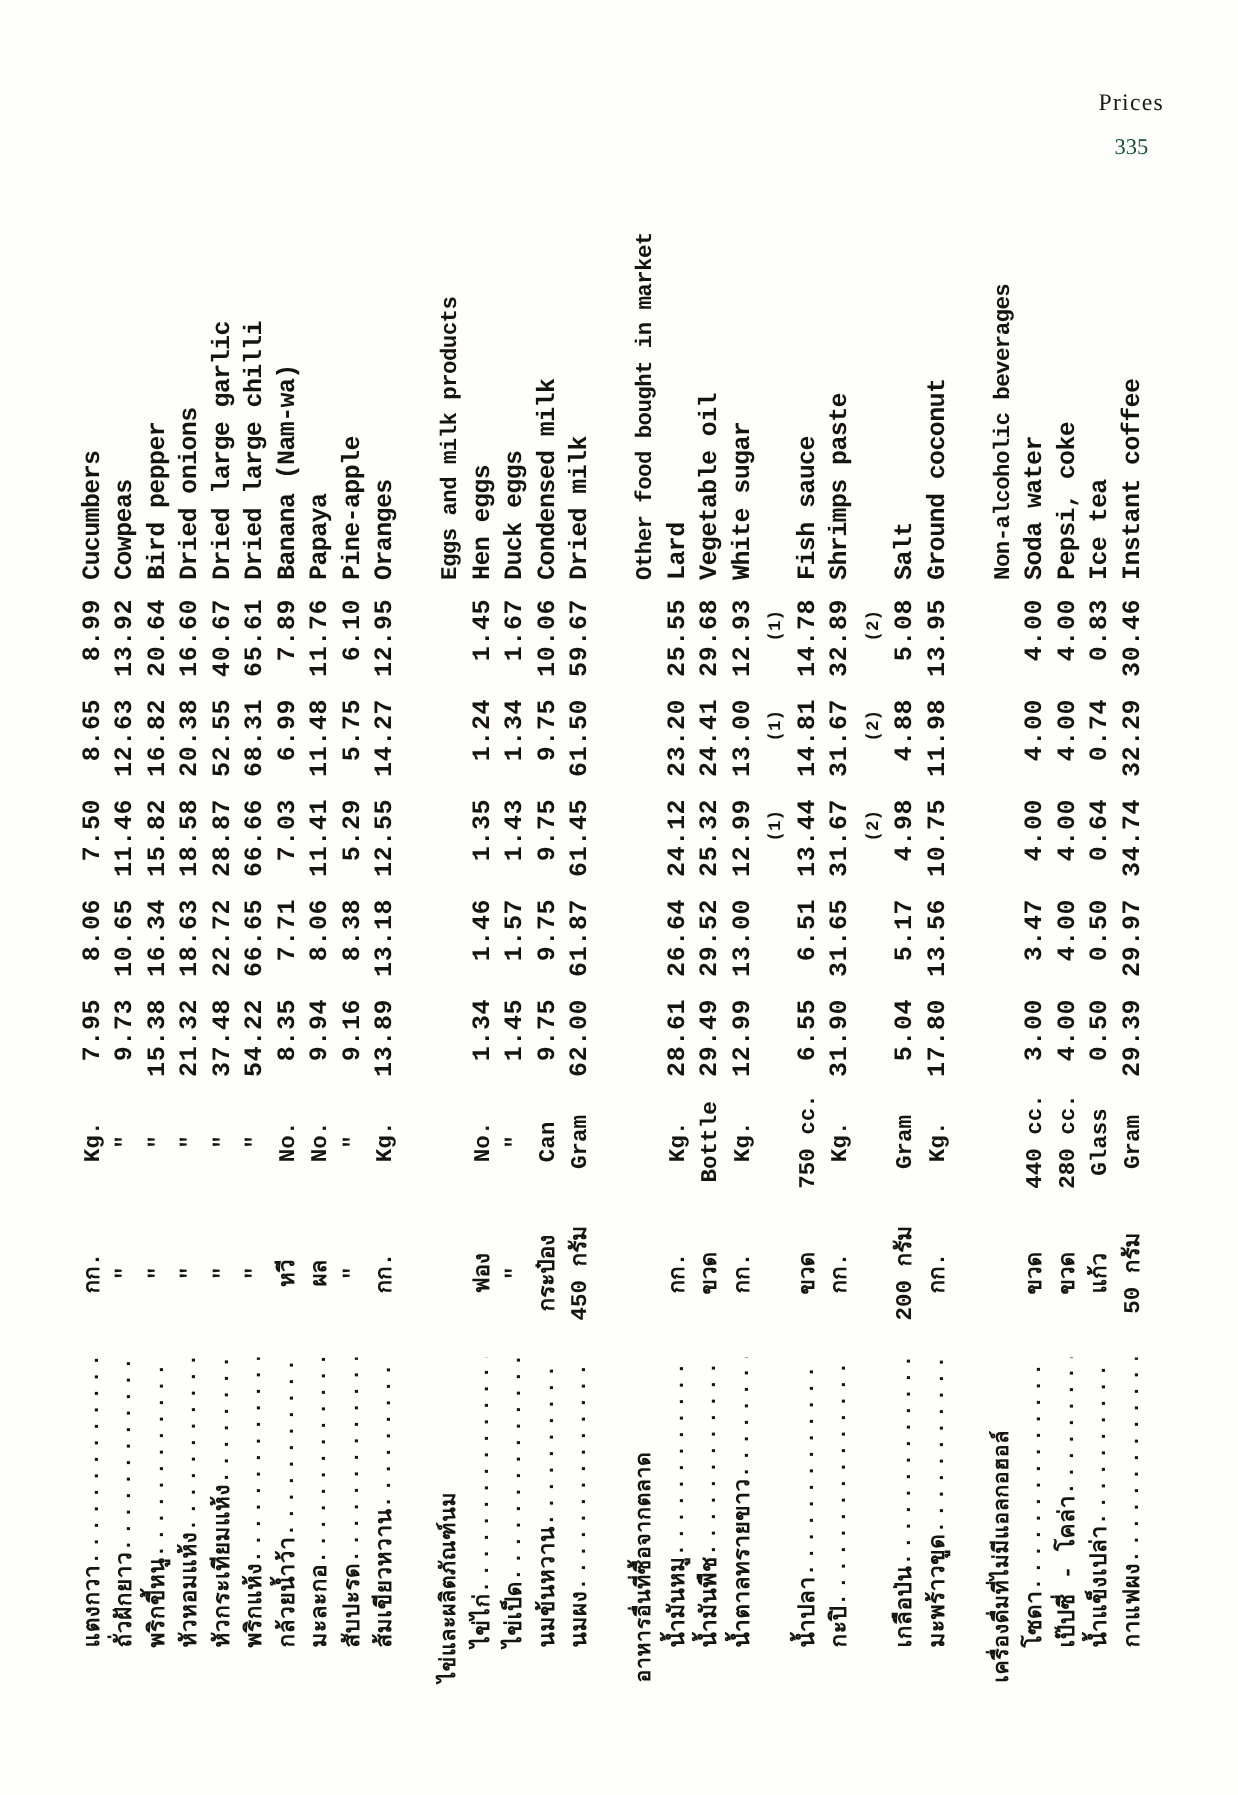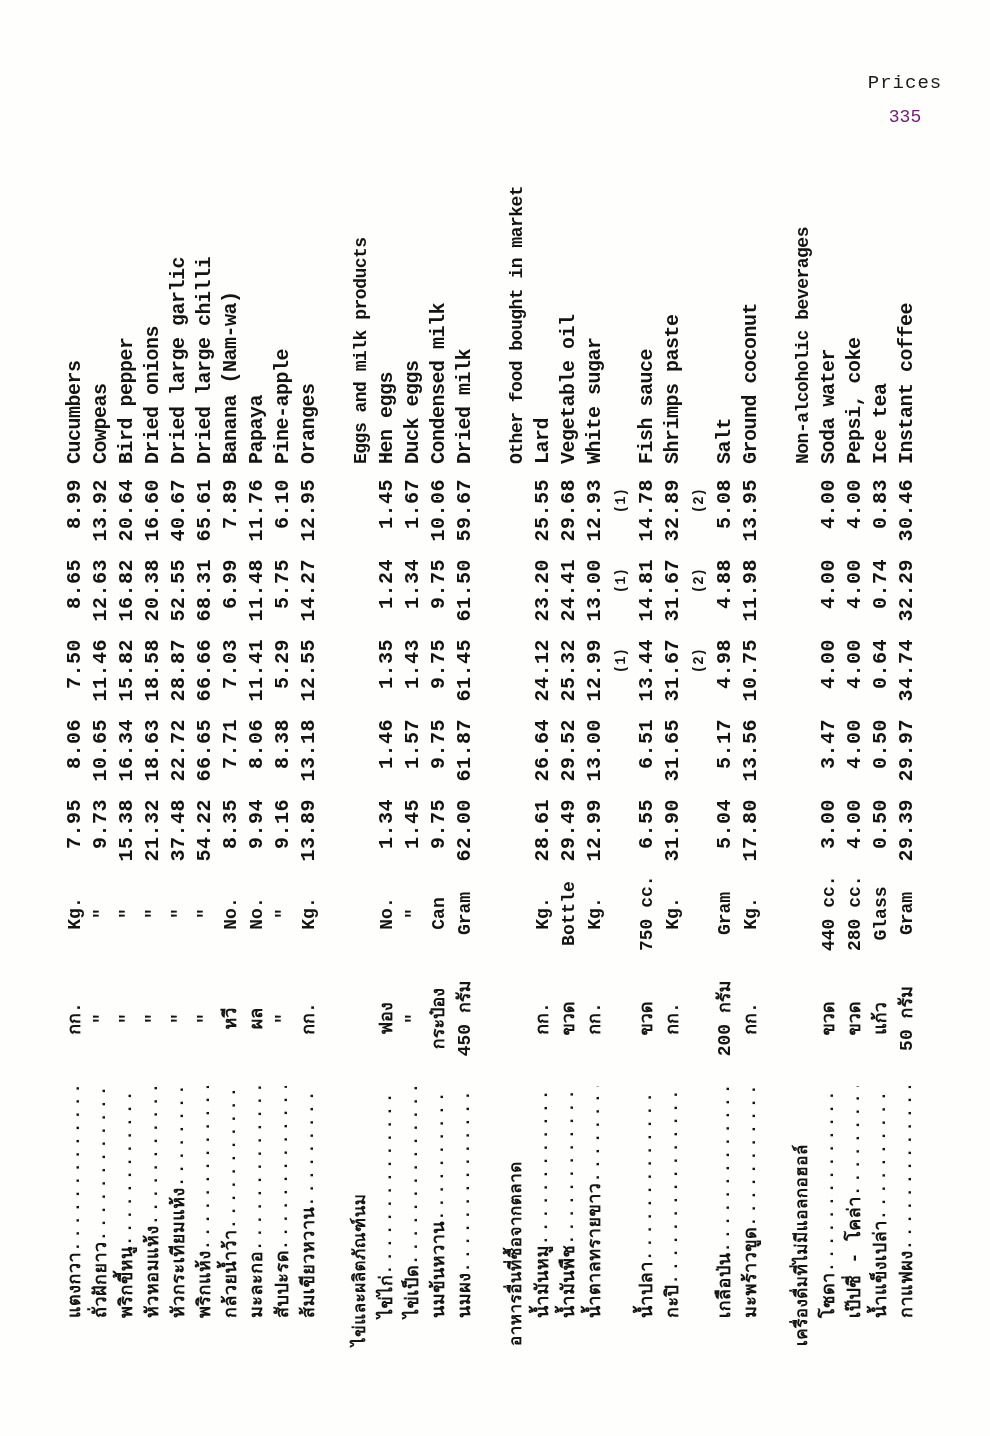--- a/index.html
+++ b/index.html
@@ -12,23 +12,23 @@
     color: #151413;
   }
   .page {
     position: absolute; left: 0; top: 0;
     width: 990px; height: 1436px;
     background: #fefefd;
     overflow: hidden;
   }
   
   .corner { position: absolute; top: 72px; left: 835px; width: 140px; text-align: center;
-            font-family: Liberation Mono, monospace; }
+            font-family: Liberation Serif, serif; }
   .chapter { font-size: 19px; letter-spacing: 1px; color: #1c1a18; }
-  .pageno  { margin-top: 13px; font-size: 18px; color: #701a75; }
+  .pageno  { margin-top: 13px; font-size: 18px; color: #14532d; }
 
   
   .rotated {
     position: absolute; top: 0; left: 0;
     width: 1436px; height: 990px;
     transform-origin: 0 0;
     transform: rotate(-90deg) translateX(-1436px);
   }
   .table {
     position: absolute; top: 62px; left: 90px; width: 1330px;

